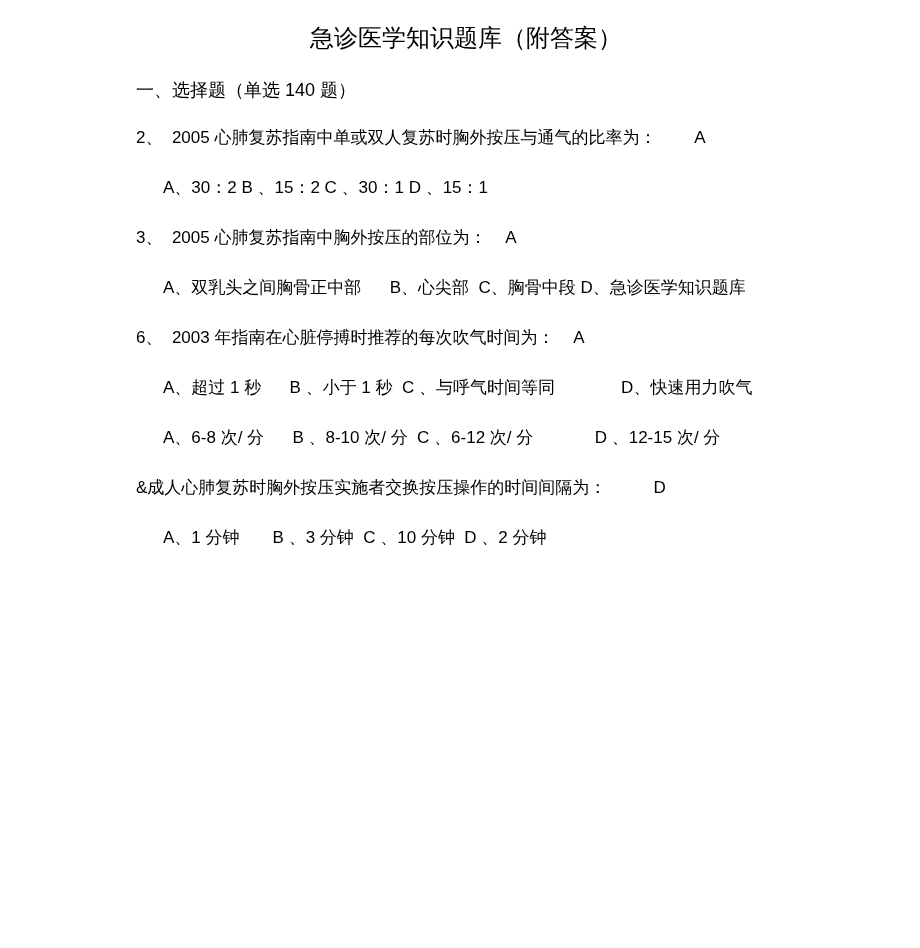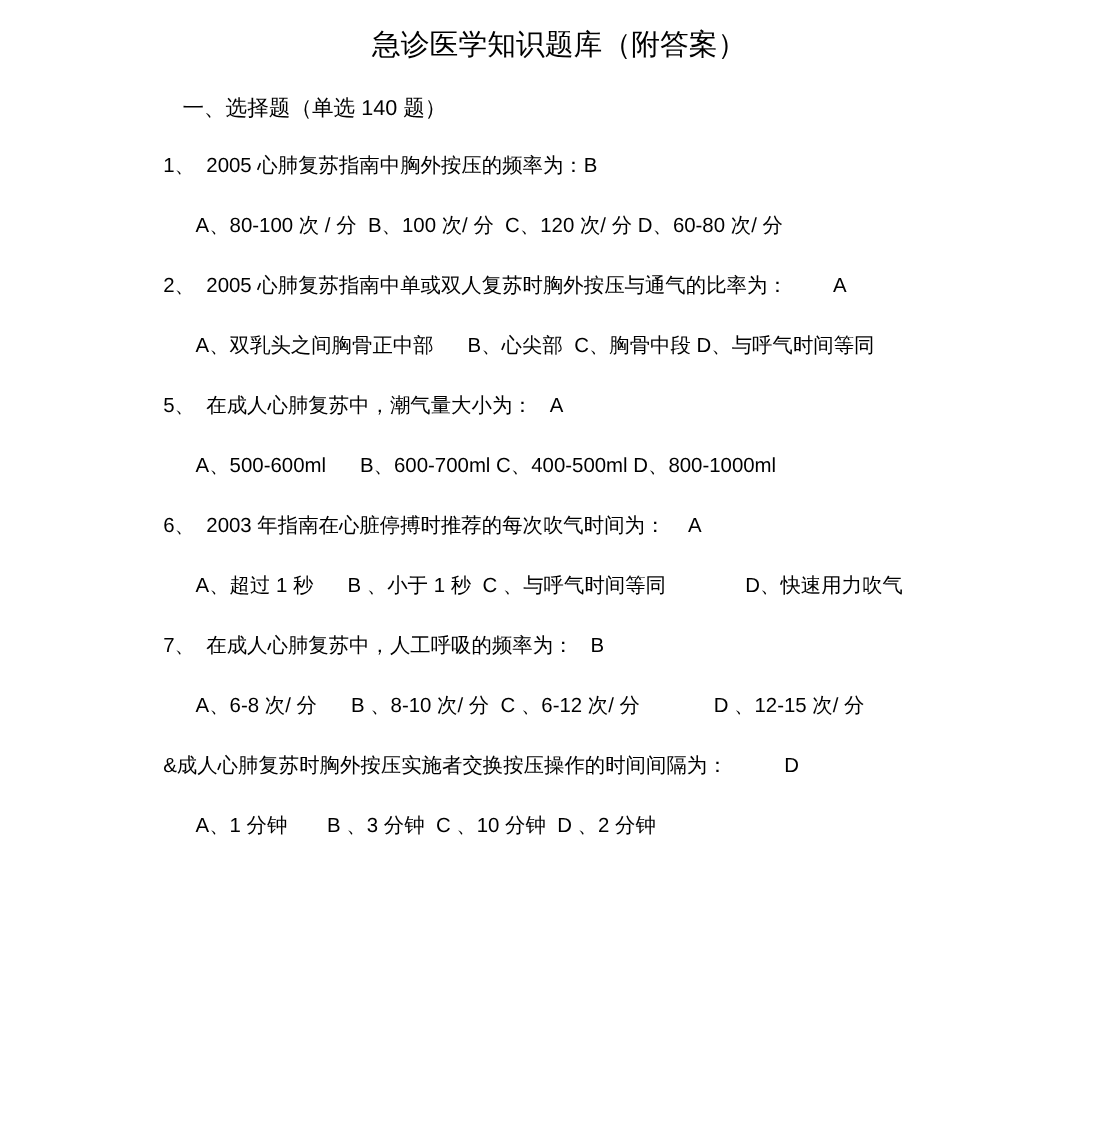--- a/index.html
+++ b/index.html
@@ -22,21 +22,21 @@
     margin: 0 0 28px 0;
     font-size: 24px;
     line-height: 28px;
     font-weight: 400;
     text-align: center;
     font-family: "Liberation Serif", serif;
     white-space: pre-wrap;
     color: #000000;
   }
   .section-heading {
-    margin: 0 0 28px 16px;
+    margin: 0 0 28px 0;
     font-size: 18px;
     line-height: 20px;
     font-weight: 400;
     white-space: pre-wrap;
     color: #000000;
   }
   .q-line {
     margin: 0 0 31px 0;
     font-size: 17px;
     line-height: 19px;
@@ -54,46 +54,39 @@
 </style>
 </head>
 <body>
 
 <div class="page">
 
   <h1 class="doc-title">急诊医学知识题库（附答案）</h1>
 
   <div class="section-heading">一、选择题（单选 140 题）</div>
 
+
   <div>
-    <p class="q-line">1、  2005 心肺复苏指南中胸外按压的频率为：B</p>
-    <p class="o-line">A、80-100 次 / 分  B、100 次/ 分  C、120 次/ 分 D、60-80 次/ 分</p>
+    <p class="q-line">2、  2005 心肺复苏指南中单或双人复苏时胸外按压与通气的比率为：        A</p>
+    <p class="o-line">A、30：2 B 、15：2 C 、30：1 D 、15：1</p>
   </div>
 
   <div>
-    <p class="q-line">2、  2005 心肺复苏指南中单或双人复苏时胸外按压与通气的比率为：        A</p>
-  </div>
-
-  <div>
-    <p class="o-line">A、双乳头之间胸骨正中部      B、心尖部  C、胸骨中段 D、与呼气时间等同</p>
+    <p class="q-line">3、  2005 心肺复苏指南中胸外按压的部位为：    A</p>
+    <p class="o-line">A、双乳头之间胸骨正中部      B、心尖部  C、胸骨中段 D、急诊医学知识题库</p>
   </div>
 
 
-  <div>
-    <p class="q-line">5、  在成人心肺复苏中，潮气量大小为：   A</p>
-    <p class="o-line">A、500-600ml      B、600-700ml C、400-500ml D、800-1000ml</p>
-  </div>
 
   <div>
     <p class="q-line">6、  2003 年指南在心脏停搏时推荐的每次吹气时间为：    A</p>
     <p class="o-line">A、超过 1 秒      B 、小于 1 秒  C 、与呼气时间等同              D、快速用力吹气</p>
   </div>
 
   <div>
-    <p class="q-line">7、  在成人心肺复苏中，人工呼吸的频率为：   B</p>
     <p class="o-line">A、6-8 次/ 分      B 、8-10 次/ 分  C 、6-12 次/ 分             D 、12-15 次/ 分</p>
   </div>
 
   <div>
     <p class="q-line">&amp;成人心肺复苏时胸外按压实施者交换按压操作的时间间隔为：          D</p>
     <p class="o-line">A、1 分钟       B 、3 分钟  C 、10 分钟  D 、2 分钟</p>
   </div>
 
 </div>
 

